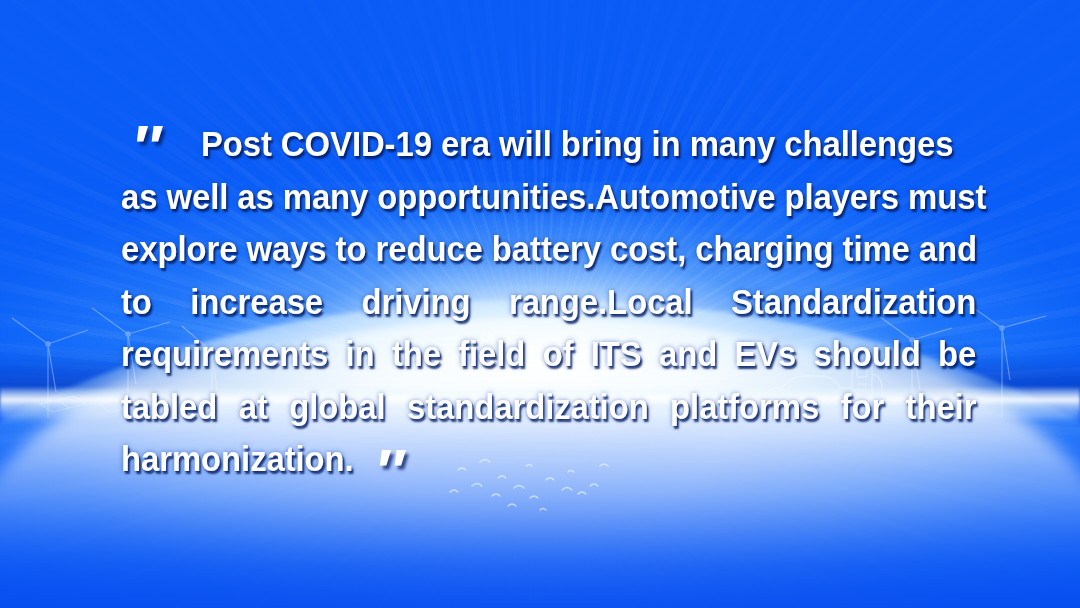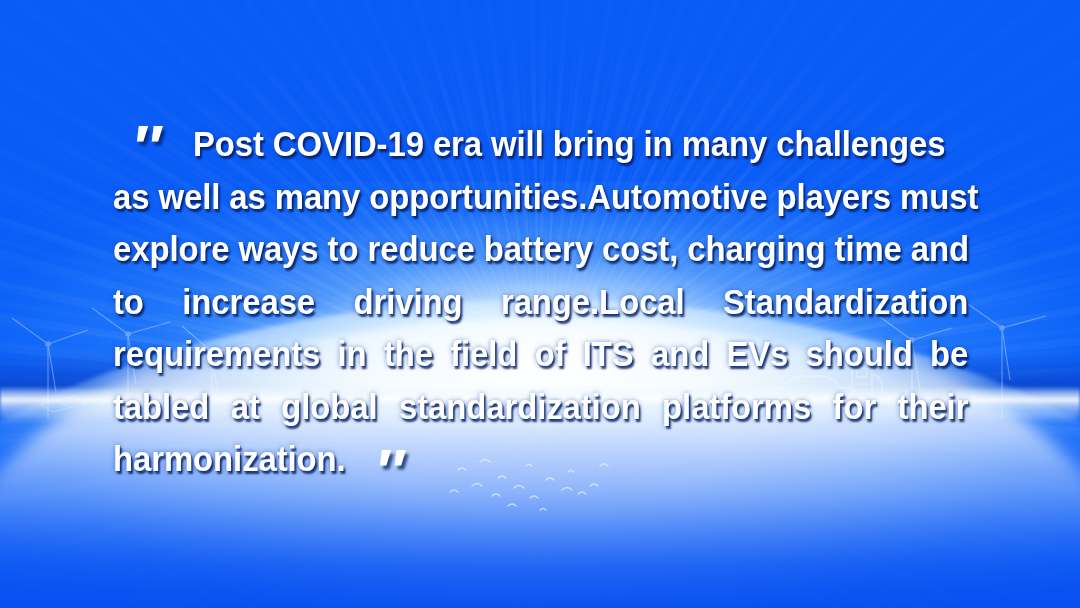--- a/index.html
+++ b/index.html
@@ -232,21 +232,21 @@
     top: 452px;
     width: 210px;
     height: 70px;
     opacity: 0.75;
   }
   .birds svg { display:block; width:100%; height:100%; }
 
   
   .quote-block {
     position: absolute;
-    left: 113px;
+    left: 121px;
     top: 118px;
     width: 856px;
     z-index: 20;
   }
   .quote-line {
     display: flex;
     color: #ffffff;
     font-size: 35px;
     line-height: 52.5px;
     font-weight: 600;

